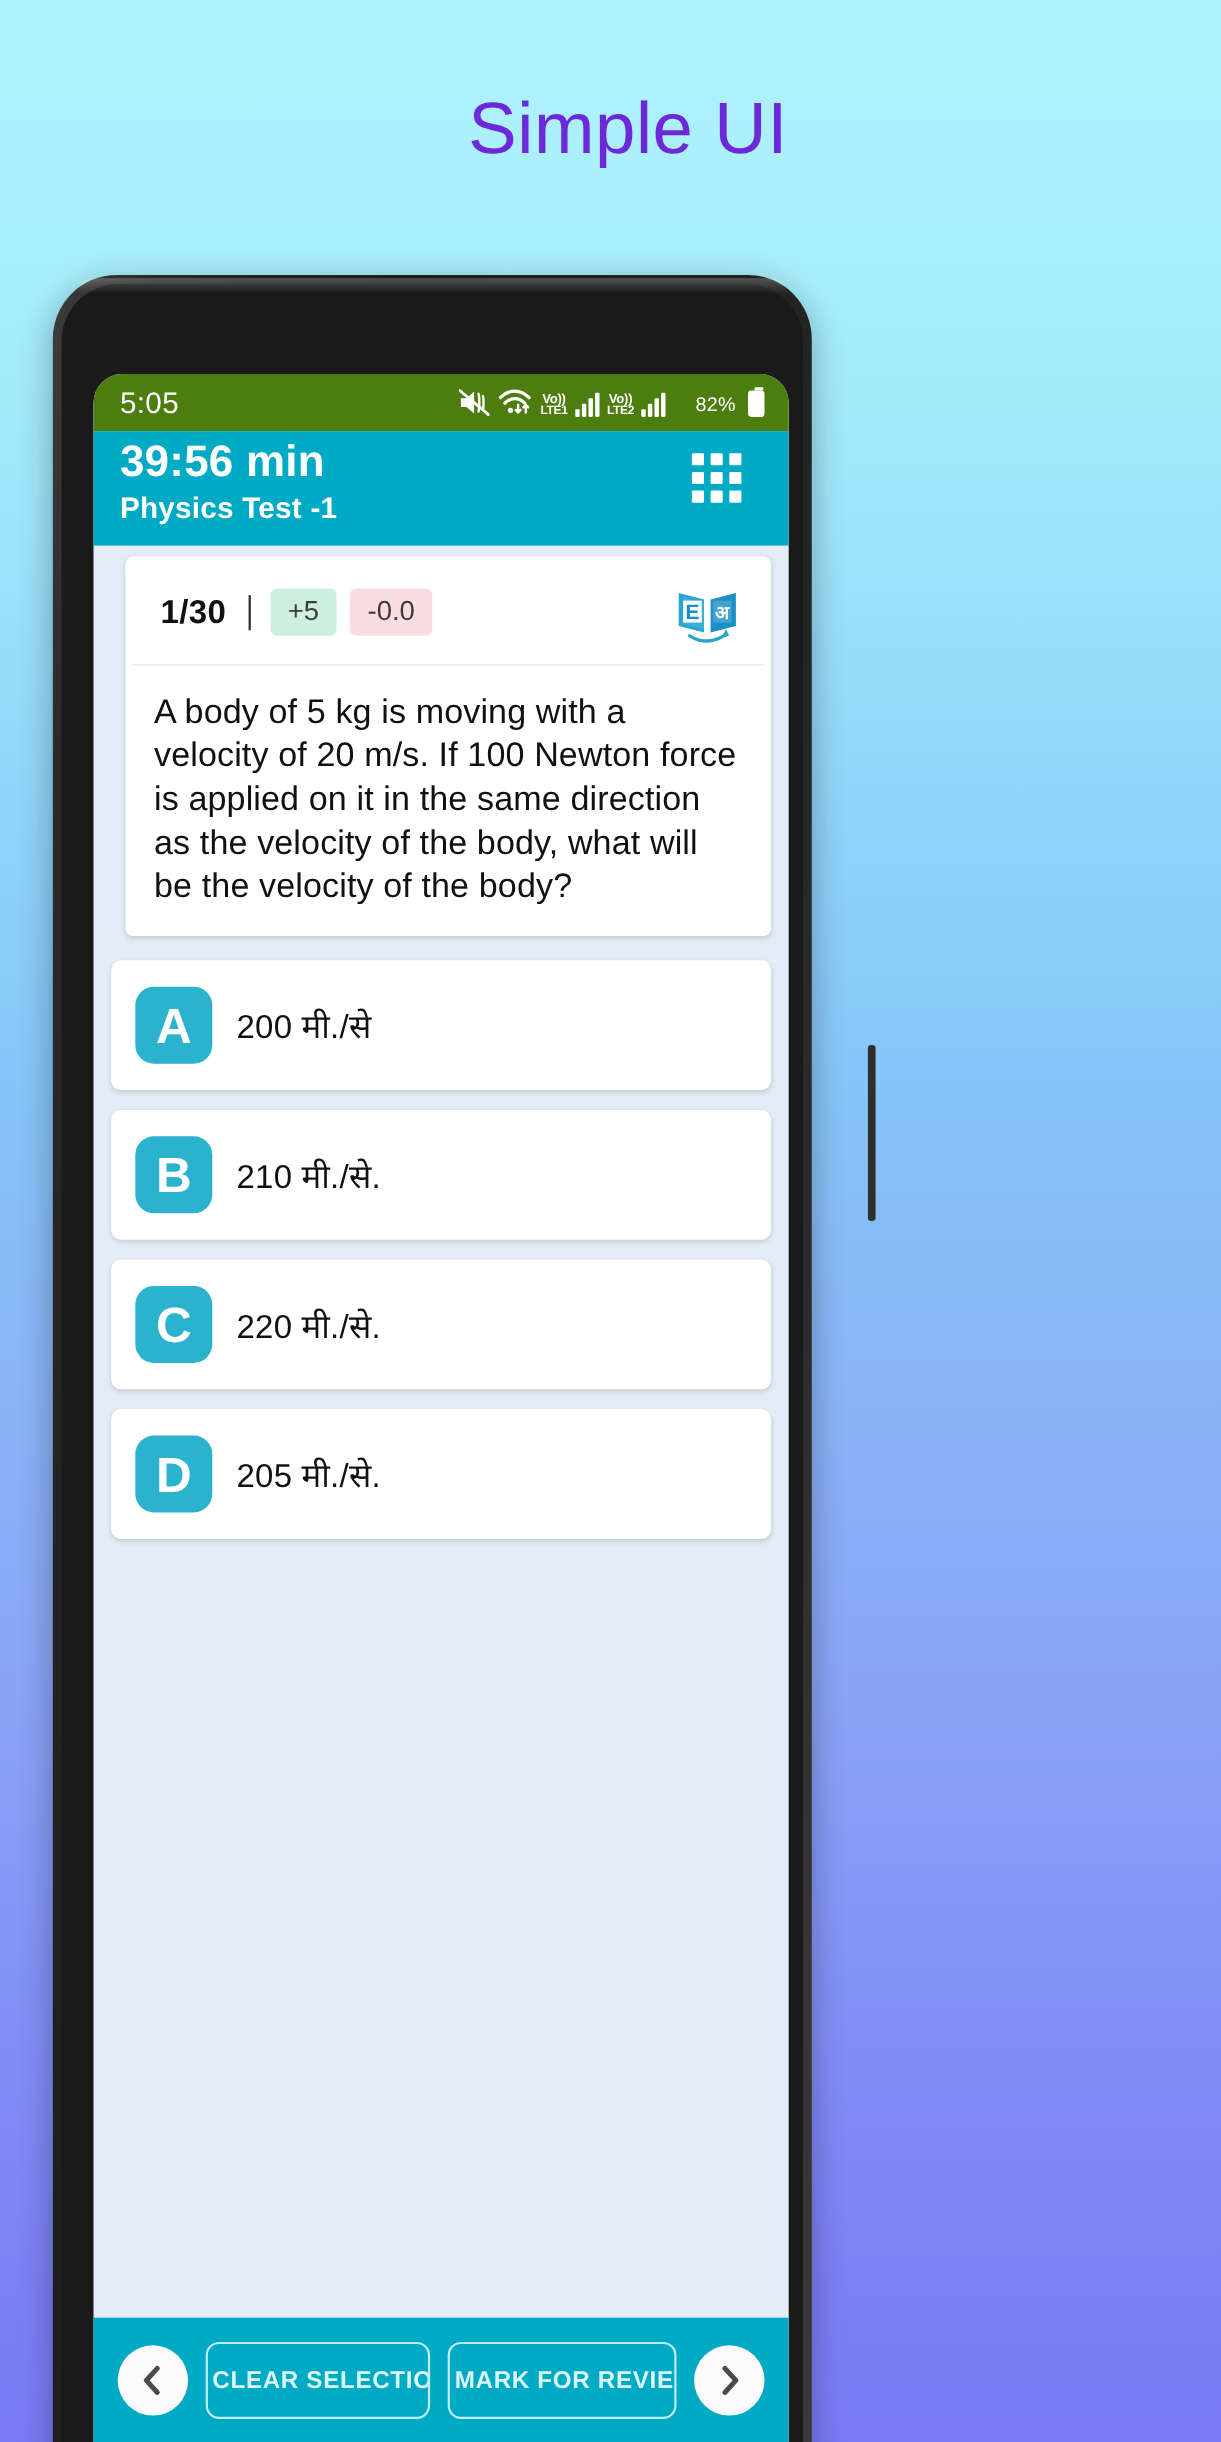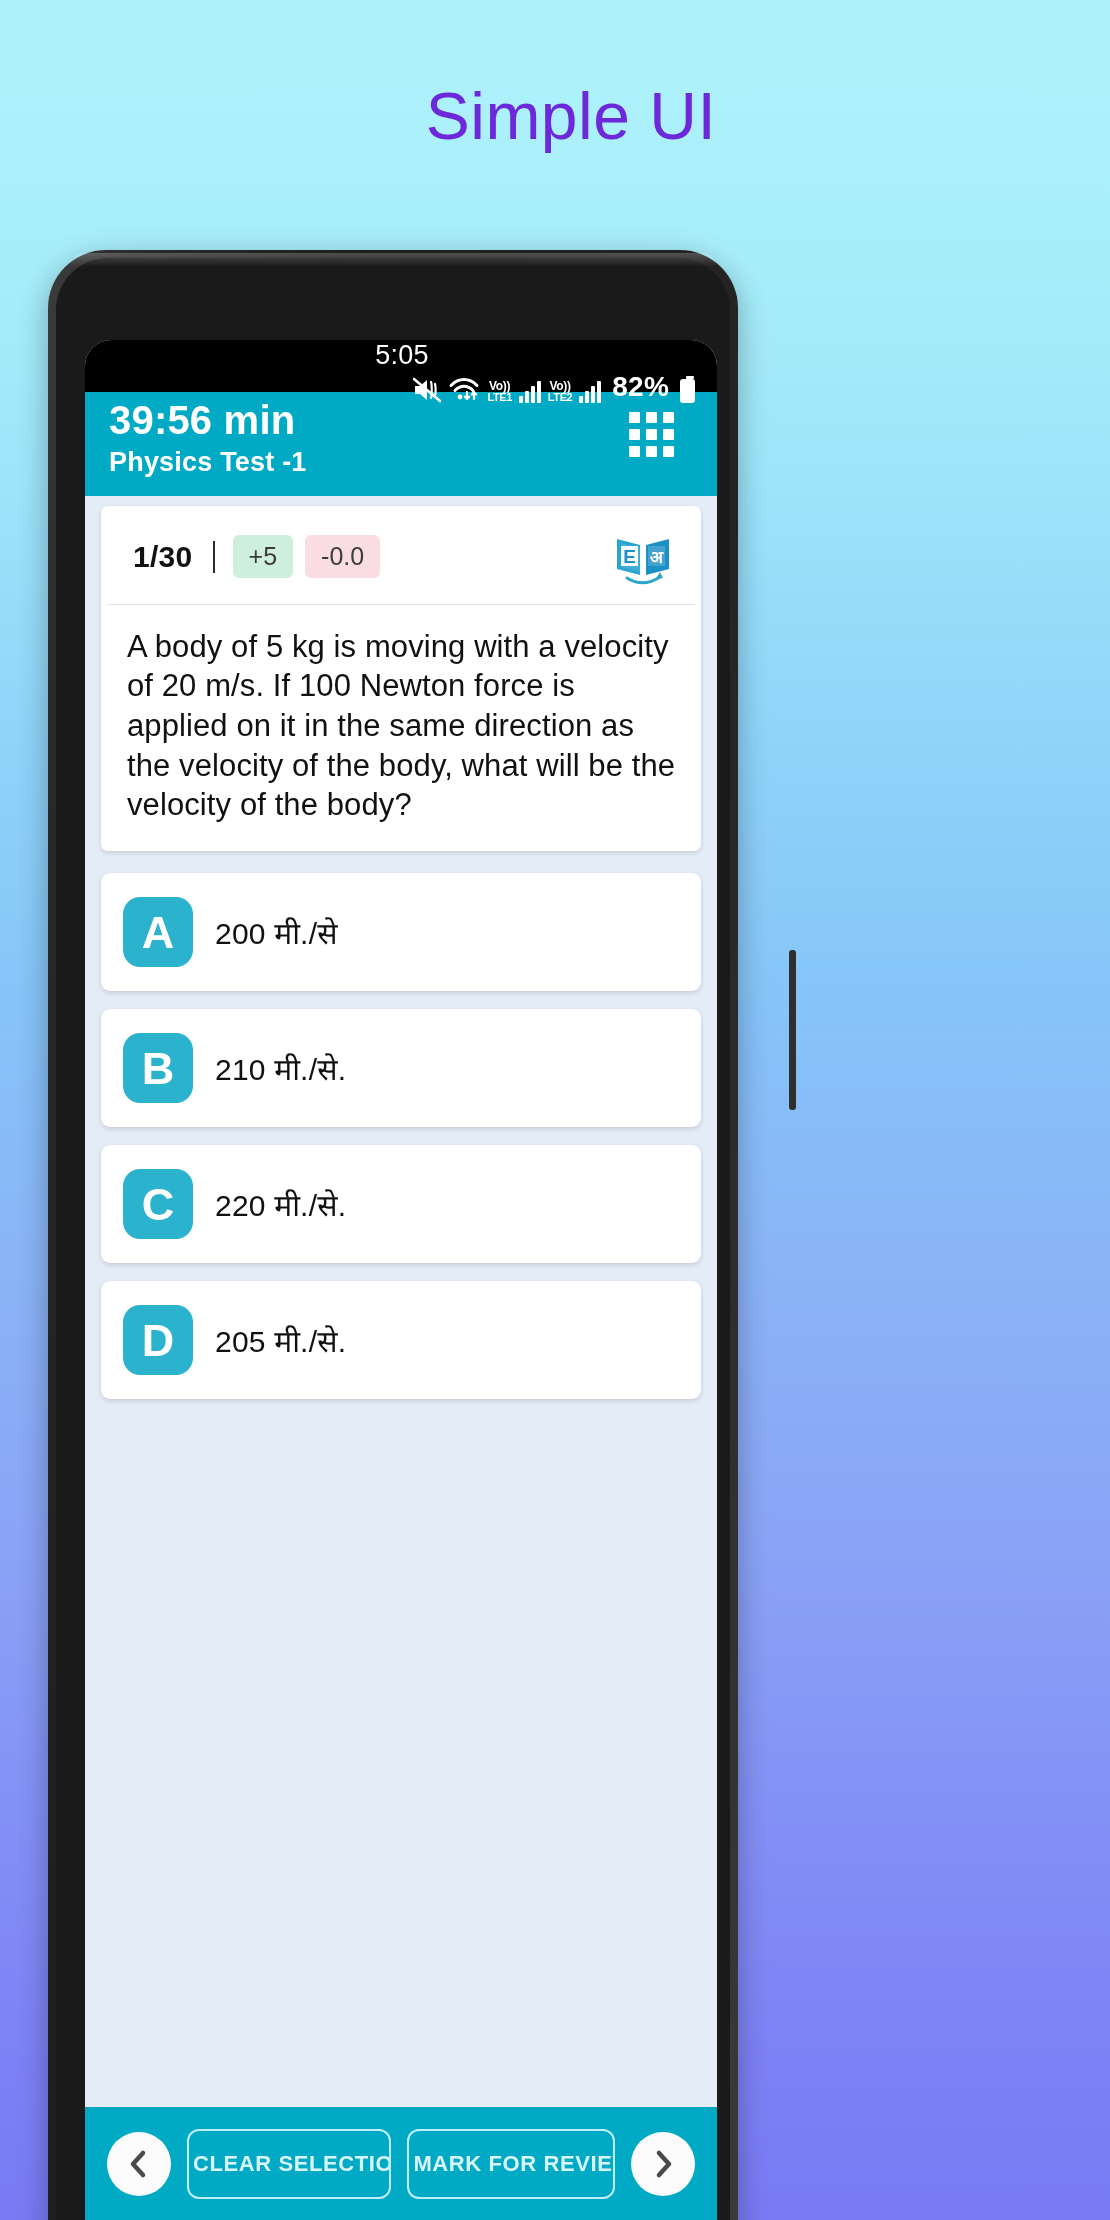--- a/index.html
+++ b/index.html
@@ -87,39 +87,38 @@
     left:85px; top:340px;
     width:632px; height:1880px;
     background:#E4ECF7;
     border-radius:26px 26px 0 0;
     overflow:hidden;
   }
 
   
   .statusbar {
     height:52px;
-    background:#000000;
+    background:#4d7c0f;
     display:flex; align-items:center;
     padding:0 22px 0 24px;
     color:#ffffff;
-    flex-direction:column;
   }
   .status-time { font-size:27px; font-weight:400; letter-spacing:0.3px; }
   .status-right { margin-left:auto; display:flex; align-items:flex-end; gap:7px;justify-content:space-between; }
   .si { display:block; }
   .volte-block { display:flex; flex-direction:column; align-items:center; line-height:1; }
   .volte-top { font-size:12px; font-weight:700; letter-spacing:-0.3px; }
   .volte-bot { font-size:11px; font-weight:700; letter-spacing:-0.4px; }
   .bars { display:flex; align-items:flex-end; gap:2px; height:22px; }
   .bars i { display:block; width:4px; background:#ffffff; border-radius:1px; }
   .bars i:nth-child(1){height:7px;}
   .bars i:nth-child(2){height:12px;}
   .bars i:nth-child(3){height:17px;}
   .bars i:nth-child(4){height:22px;}
-  .battery-pct { font-size:28px; font-weight:700; margin-left:4px; letter-spacing:0.2px; }
+  .battery-pct { font-size:18px; font-weight:400; margin-left:20px; letter-spacing:0.2px; }
   .battery-icon {
     width:15px; height:24px; border:2px solid #fff; border-radius:3px;
     position:relative; margin-left:4px; background:#fff;
   }
   .battery-icon:before {
     content:""; position:absolute; top:-5px; left:3.5px;
     width:8px; height:3px; background:#fff; border-radius:1px;
   }
 
   
@@ -133,21 +132,21 @@
   .timer { font-size:40px; font-weight:700; letter-spacing:0.2px; line-height:1.12; }
   .test-name { font-size:27px; font-weight:700; margin-top:4px; letter-spacing:0.2px; }
   .grid-icon {
     margin-top:14px; margin-right:4px;
     display:grid; grid-template-columns:repeat(3,11px); gap:6px;
   }
   .grid-icon span { display:block; width:11px; height:11px; background:#fff; border-radius:1px; }
 
   
   .q-card {
-    margin:10px 16px 0 16px;
+    margin:10px 16px 0 29px;
     background:#ffffff;
     border-radius:7px;
     box-shadow:0 2px 5px rgba(0,0,0,0.13);
     padding:0 0 14px 0;
   }
   .q-head {
     display:flex; align-items:center;
     padding:20px 22px 16px 26px;
     border-bottom:1px solid #e3e3e3;
     margin:0 6px;

